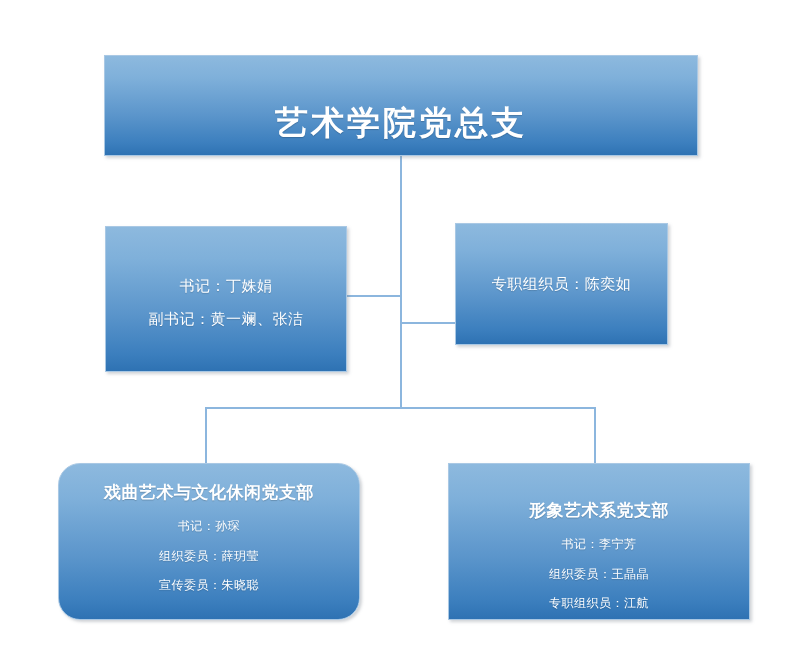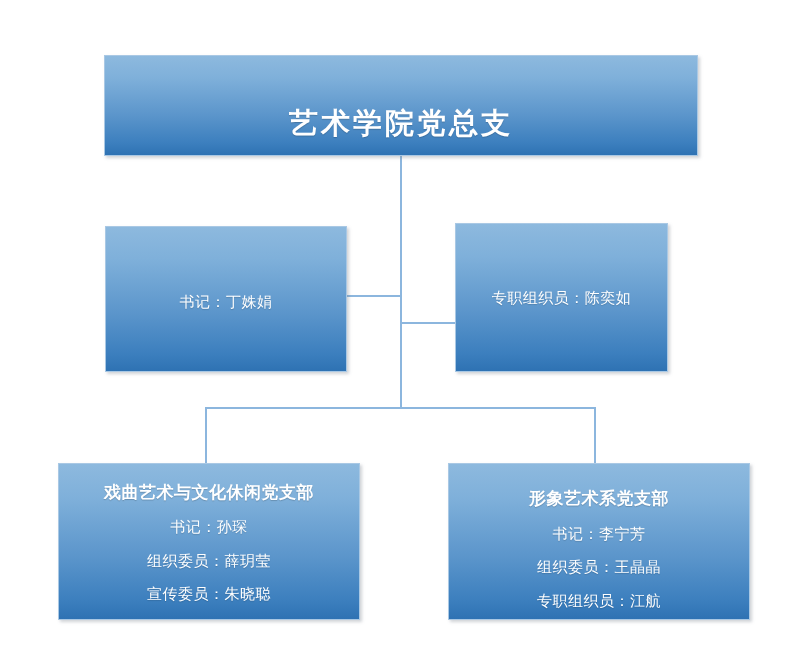--- a/index.html
+++ b/index.html
@@ -58,21 +58,21 @@
   }
 
   
   #node-root {
     left: 104px;
     top: 55px;
     width: 594px;
     height: 101px;
   }
   #node-root .node-title {
-    font-size: 29px;
+    font-size: 33px;
     letter-spacing: 3px;
     margin-top: 35px;
   }
 
   
   #node-committee {
     left: 105px;
     top: 226px;
     width: 242px;
     height: 146px;
@@ -83,48 +83,47 @@
     font-size: 15px;
     margin: 7px 0;
     letter-spacing: 0.5px;
   }
 
   
   #node-organizer {
     left: 455px;
     top: 223px;
     width: 213px;
-    height: 149px;
+    height: 122px;
   }
   #node-organizer .node-line {
     font-size: 15px;
     letter-spacing: 0.5px;
   }
 
   
   .node-branch {
     width: 302px;
     height: 157px;
     top: 463px;
     justify-content: flex-start;
     padding-top: 18px;
   }
-  #node-branch-opera { left: 58px; }
+  #node-branch-opera { left: 58px; border-radius: 22px; }
   #node-branch-image { left: 448px; justify-content: flex-end; }
 
   .node-branch .node-title {
     font-size: 17px;
     margin-bottom: 9px;
     letter-spacing: 0.5px;
   }
   .node-branch .node-line {
-    font-size: 15px;
+    font-size: 12px;
     margin: 7px 0;
     letter-spacing: 0.5px;
-    font-family: Liberation Mono, monospace;
   }
 </style>
 </head>
 <body>
 
 <div id="chart-canvas">
 
   <div class="connector v" style="left:400px; top:156px; height:140px;"></div>
   <div class="connector v" style="left:400px; top:296px; height:112px;"></div>
 
@@ -135,20 +134,21 @@
   <div class="connector h" style="left:205px; top:407px; width:391px;"></div>
   <div class="connector v" style="left:205px; top:407px; height:57px;"></div>
   <div class="connector v" style="left:594px; top:407px; height:57px;"></div>
 
   <div class="node" id="node-root">
     <div class="node-title">艺术学院党总支</div>
   </div>
 
   <div class="node" id="node-committee">
     <div class="node-line">书记：丁姝娟</div>
+    <div class="node-line">副书记：黄一斓、张洁</div>
   </div>
 
   <div class="node" id="node-organizer">
     <div class="node-line">专职组织员：陈奕如</div>
   </div>
 
   <div class="node node-branch" id="node-branch-opera">
     <div class="node-title">戏曲艺术与文化休闲党支部</div>
     <div class="node-line">书记：孙琛</div>
     <div class="node-line">组织委员：薛玥莹</div>

